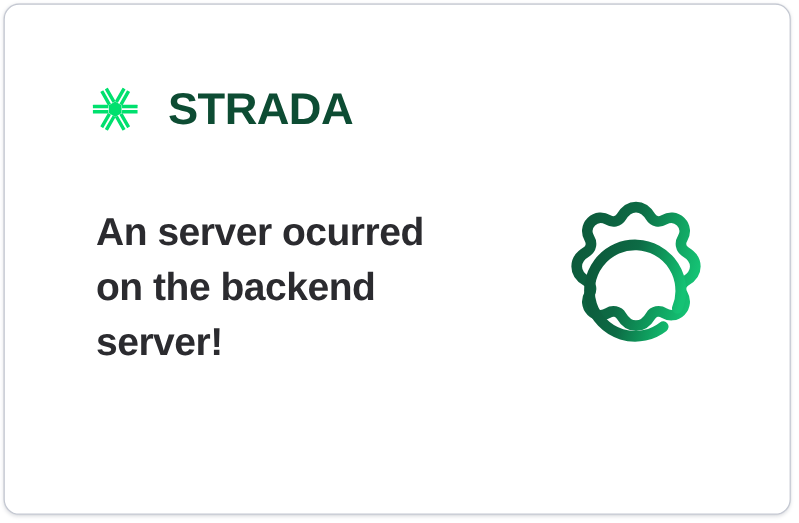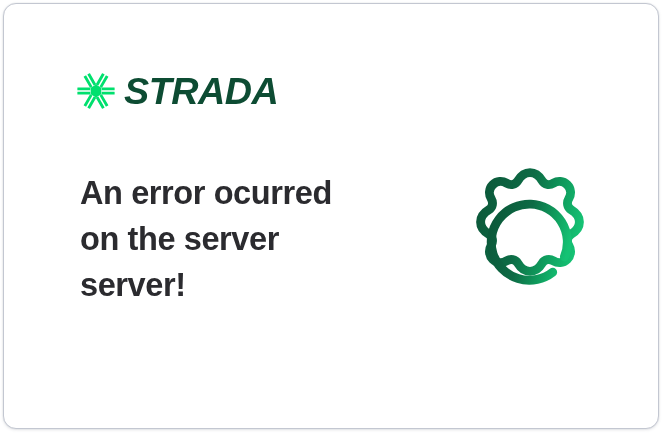--- a/index.html
+++ b/index.html
@@ -28,23 +28,22 @@
                 0 0 0 0.5px rgba(150,155,170,0.10);
     overflow: hidden;
   }
 
   
   #brand-lockup {
     position: absolute;
     left: 73px;
     top: 68px;
     display: flex;
-    align-items: flex-end;
-    gap: 9px;
-    font-style: italic;
+    align-items: flex-start;
+    gap: 25px;
   }
   #brand-mark {
     width: 38px;
     height: 38px;
     display: block;
     flex: none;
   }
   #brand-wordmark {
     font-size: 37px;
     font-weight: bold;
@@ -106,21 +105,21 @@
           <rect x="65" y="40.5" width="34" height="7.5" rx="0.8"></rect>
           <rect x="65" y="52" width="34" height="7.5" rx="0.8"></rect>
         </g>
 
         <polygon points="50,33 64,41.5 64,58.5 50,67 36,58.5 36,41.5"></polygon>
       </g>
     </svg>
     <div id="brand-wordmark">STRADA</div>
   </div>
 
-  <div id="error-message">An error ocurred on the server server!</div>
+  <div id="error-message">An server ocurred on the backend server!</div>
 
   <svg id="gear-illustration" viewBox="0 0 200 200" aria-hidden="true">
     <defs>
       <linearGradient id="gearGrad" x1="0" y1="0.35" x2="1" y2="0.62">
         <stop offset="0%" stop-color="#0c5a3b"></stop>
         <stop offset="42%" stop-color="#0d6b45"></stop>
         <stop offset="72%" stop-color="#0f9a5c"></stop>
         <stop offset="100%" stop-color="#15c274"></stop>
       </linearGradient>
     </defs>

